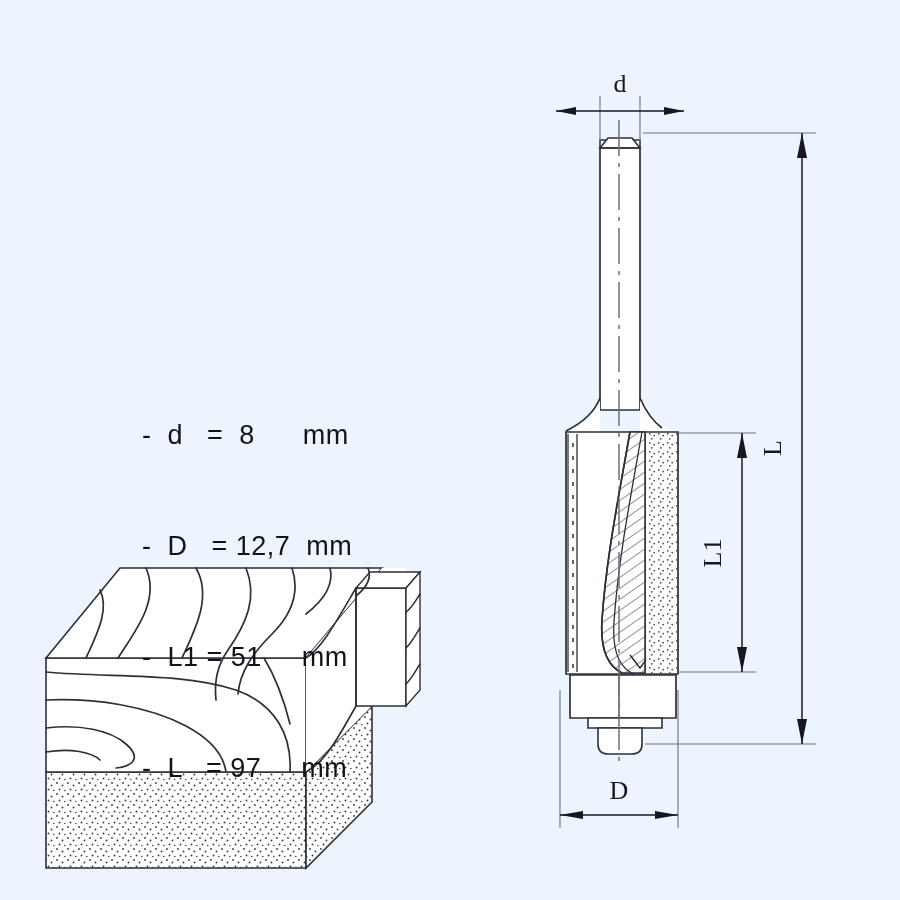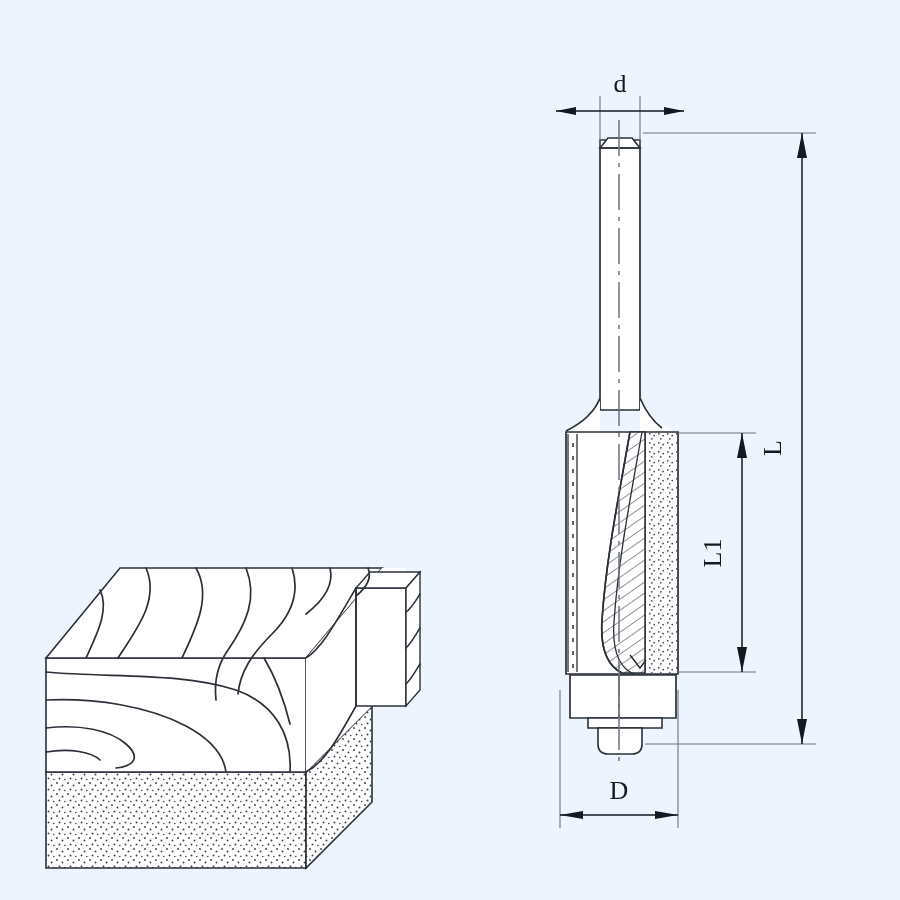--- a/index.html
+++ b/index.html
@@ -219,14 +219,20 @@
 
     <g>
       <line x1="560" y1="815" x2="678" y2="815" stroke="#15191f" stroke-width="1.5"></line>
       <path d="M560,815 L583,811 L583,819 Z" fill="#15191f"></path>
       <path d="M678,815 L655,811 L655,819 Z" fill="#15191f"></path>
       <text class="dim-label" x="619" y="799" text-anchor="middle">D</text>
     </g>
 
   </svg>
 
+  <div class="spec-block">
+    <span class="spec-row">-  d   =  8      mm</span>
+    <span class="spec-row">-  D   = 12,7  mm</span>
+    <span class="spec-row">-  L1 = 51     mm</span>
+    <span class="spec-row">-  L   = 97     mm</span>
+  </div>
 
 </div>
 
 </body></html>

